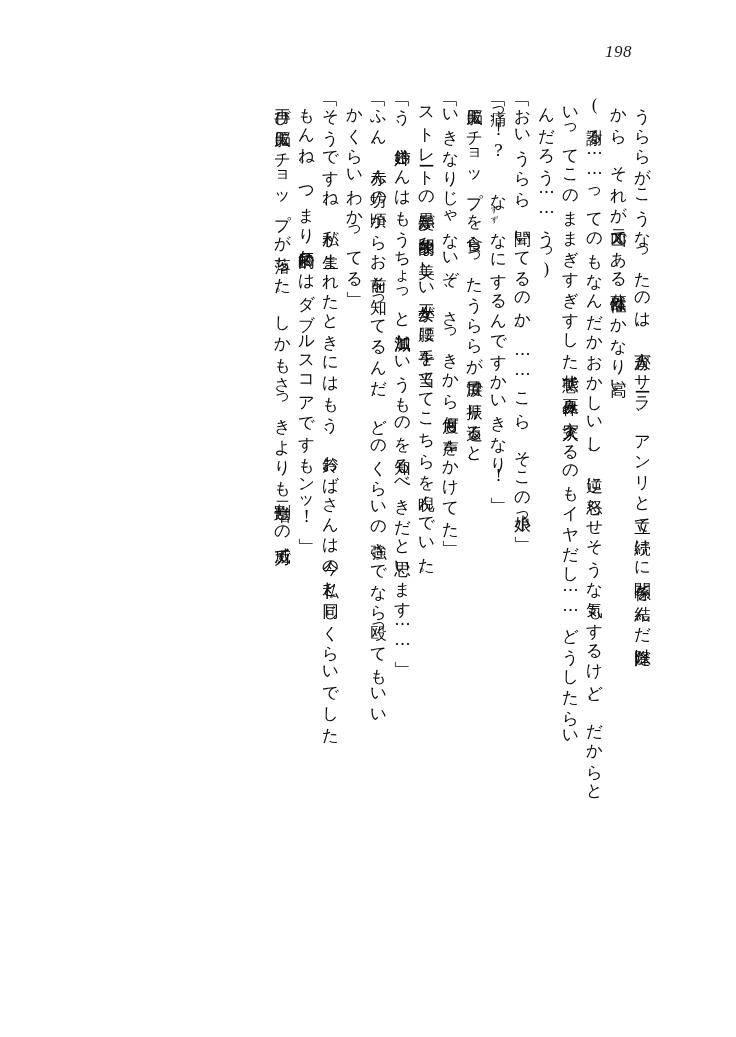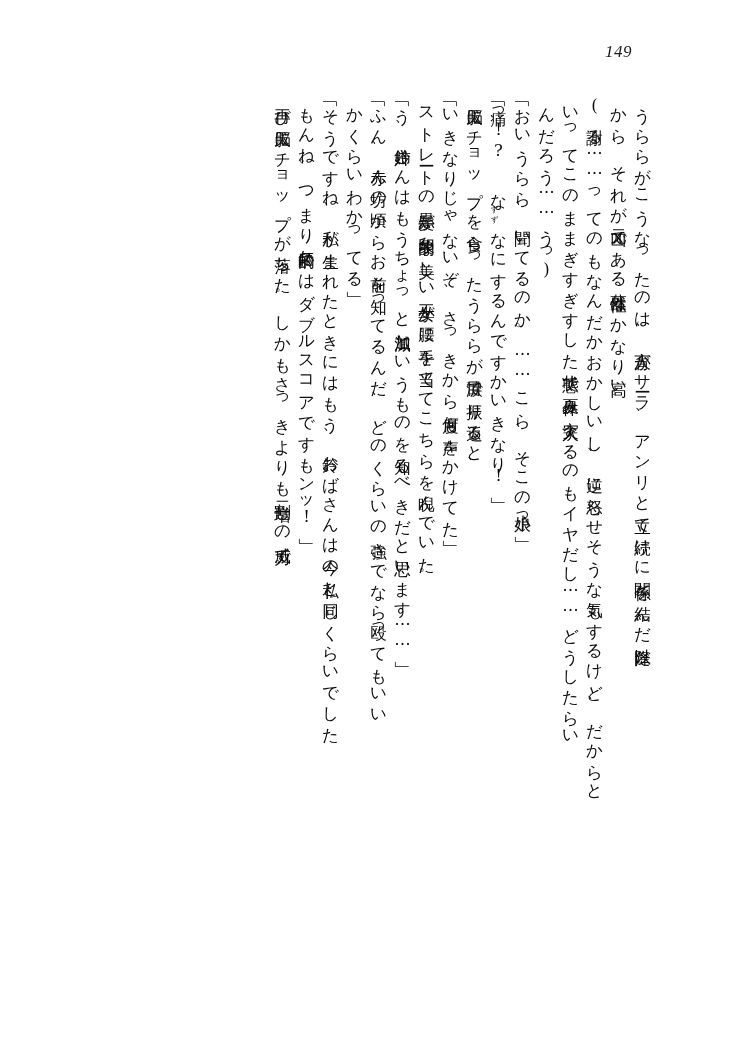--- a/index.html
+++ b/index.html
@@ -80,21 +80,21 @@
   #ruby-suzu {
     top: 200px;
     right: 238px;
   }
 </style>
 </head>
 <body>
 
 <div class="page">
 
-  <div class="page-number">149</div>
+  <div class="page-number">198</div>
 
   <div class="text-block">
     <div class="col">うららがこうなったのは、育人がサーラ、アンリと立て続けに関係を結んだ以降だ</div>
     <div class="col">から、それが元凶である蓋然性はかなり高い。</div>
     <div class="col">(謝る……ってのもなんだかおかしいし、逆に怒らせそうな気もするけど、だからと</div>
     <div class="col">いってこのままぎすぎすした状態で夏休み突入するのもイヤだし……どうしたらい</div>
     <div class="col">んだろう……うっ)</div>
     <div class="col">「おいうらら、聞いてるのか。……こら、そこの小娘っ」</div>
     <div class="col">「痛っ!? な、なにするんですかいきなり!」</div>
     <div class="col">脳天にチョップを食らったうららが涙目で振り返ると、</div>

